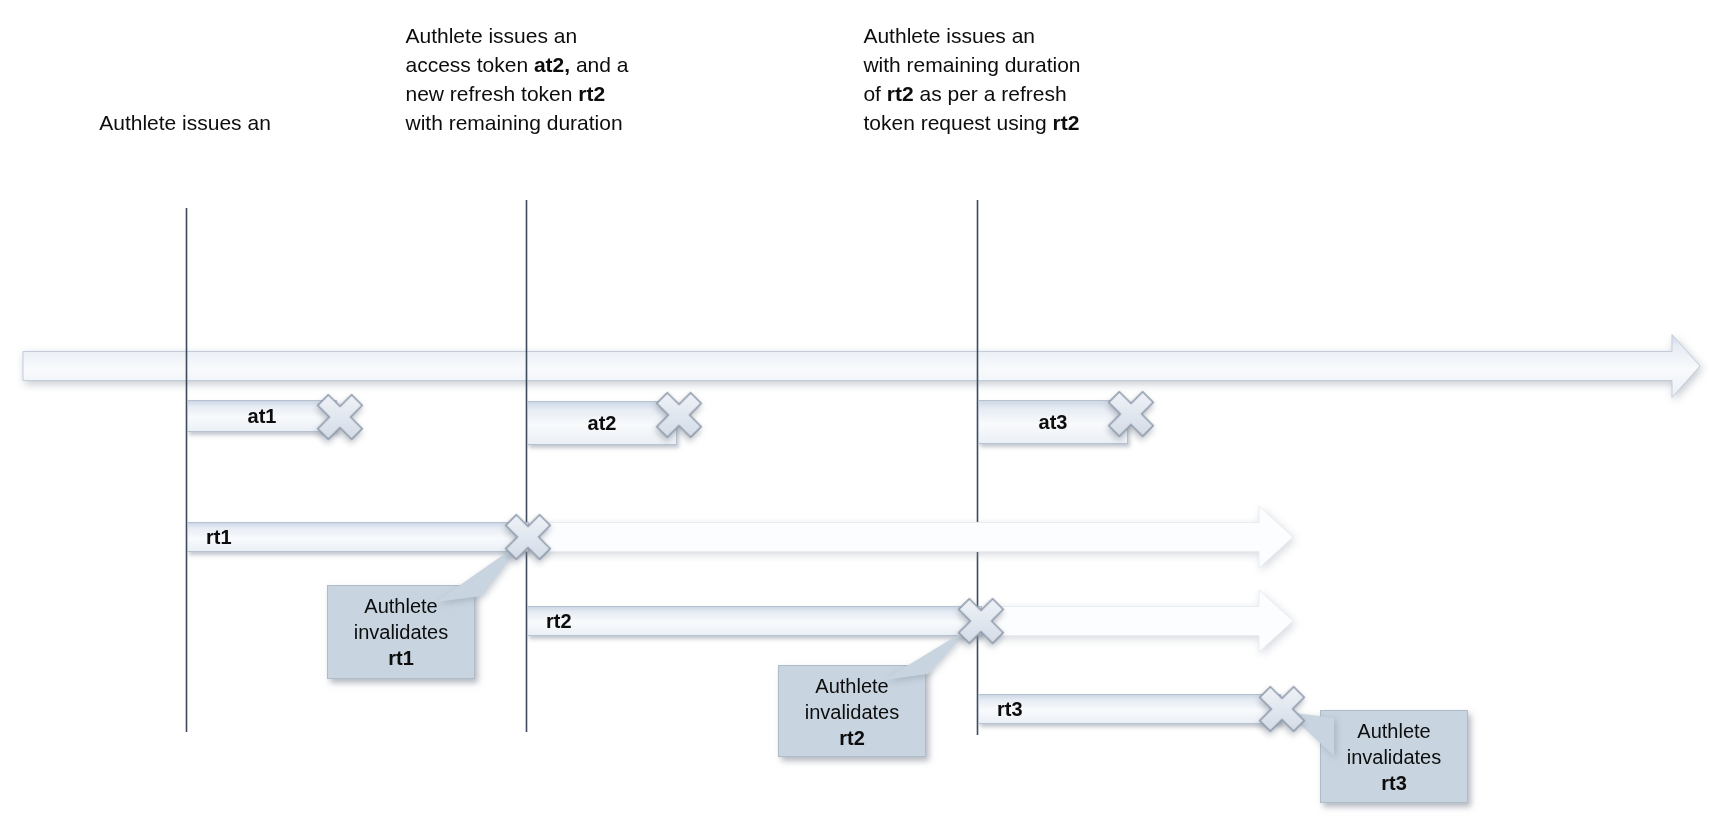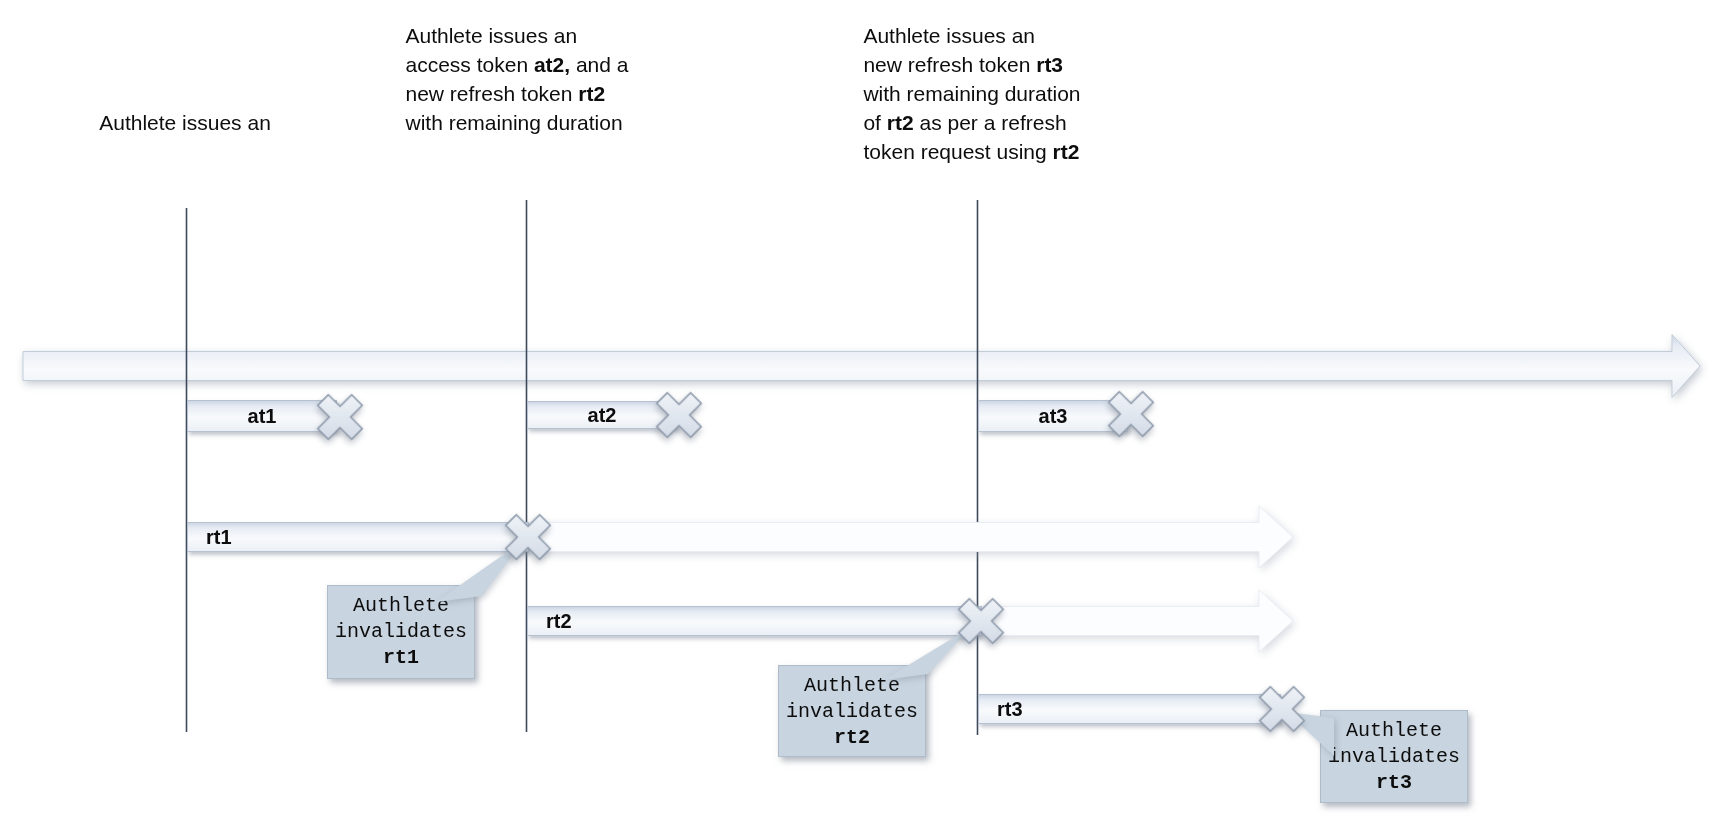--- a/index.html
+++ b/index.html
@@ -8,21 +8,21 @@
     width:1724px;height:829px;
     background:#ffffff;
     outline:1px solid #dcdcdc;
     overflow:hidden;
     font-family:"Liberation Sans", sans-serif;
     color:#0d0d0d;
   }
   svg.layer{position:absolute;left:0;top:0;overflow:visible;}
   #svg-back{z-index:1;}
   .bars-layer{z-index:2;}
-  .callout{z-index:3;font-family:Liberation Mono, monospace;}
+  .callout{z-index:3;}
   #svg-front{z-index:4;}
 
   .event-line{stroke:#3e4a5c;stroke-width:1.6;}
   .arrow-main{fill:url(#gradBar);stroke:#c3cdda;stroke-width:1;filter:drop-shadow(2px 3px 4px rgba(125,135,150,.45));}
   .arrow-ghost{fill:#fcfdff;stroke:#e9edf2;stroke-width:1;filter:drop-shadow(2px 3px 4px rgba(140,150,165,.35));}
   .xmark{fill:url(#gradX);stroke:#8c98a9;stroke-width:1.6;filter:drop-shadow(2px 3px 3px rgba(110,120,135,.45));}
   .tail{fill:#c8d4e0;filter:drop-shadow(2px 2px 3px rgba(110,120,135,.35));}
 
   .annotation{
     position:absolute;transform:translateX(-50%);
@@ -88,32 +88,31 @@
       <div class=""><span>Authlete issues an</span></div>
     </div>
     <div class="annotation" style="left: 517px; top: 21px;">
       <div class=""><span>Authlete issues an</span></div>
       <div class=""><span>access token </span><span class="bold">at2,</span><span> and a</span></div>
       <div class=""><span>new refresh token </span><span class="bold">rt2</span></div>
       <div class=""><span>with remaining duration</span></div>
     </div>
     <div class="annotation" style="left: 972px; top: 21px;">
       <div class=""><span>Authlete issues an</span></div>
-      <div class=""><span>new refresh token </span><span class="bold">rt3</span></div>
       <div class=""><span>with remaining duration</span></div>
       <div class=""><span>of </span><span class="bold">rt2</span><span> as per a refresh</span></div>
       <div class=""><span>token request using </span><span class="bold">rt2</span></div>
     </div>
     <div class="bar at bars-layer" style="left: 187px; top: 400px; width: 150px; height: 32px; z-index: 2;">
       <span>at1</span>
     </div>
-    <div class="bar at bars-layer" style="left: 527px; top: 401px; width: 150px; height: 28px; z-index: 2;">
+    <div class="bar at bars-layer" style="left: 527px; top: 401px; width: 150px; height: 44px; z-index: 2;">
       <span>at2</span>
     </div>
-    <div class="bar at bars-layer" style="left: 978px; top: 400px; width: 150px; height: 32px; z-index: 2;">
+    <div class="bar at bars-layer" style="left: 978px; top: 400px; width: 150px; height: 44px; z-index: 2;">
       <span>at3</span>
     </div>
     <div class="bar rt bars-layer" style="left: 187px; top: 522px; width: 342px; height: 30px; z-index: 2;">
       <span>rt1</span>
     </div>
     <div class="bar rt bars-layer" style="left: 527px; top: 606px; width: 455px; height: 30px; z-index: 2;">
       <span>rt2</span>
     </div>
     <div class="bar rt bars-layer" style="left: 978px; top: 694px; width: 303px; height: 30px; z-index: 2;">
       <span>rt3</span>

